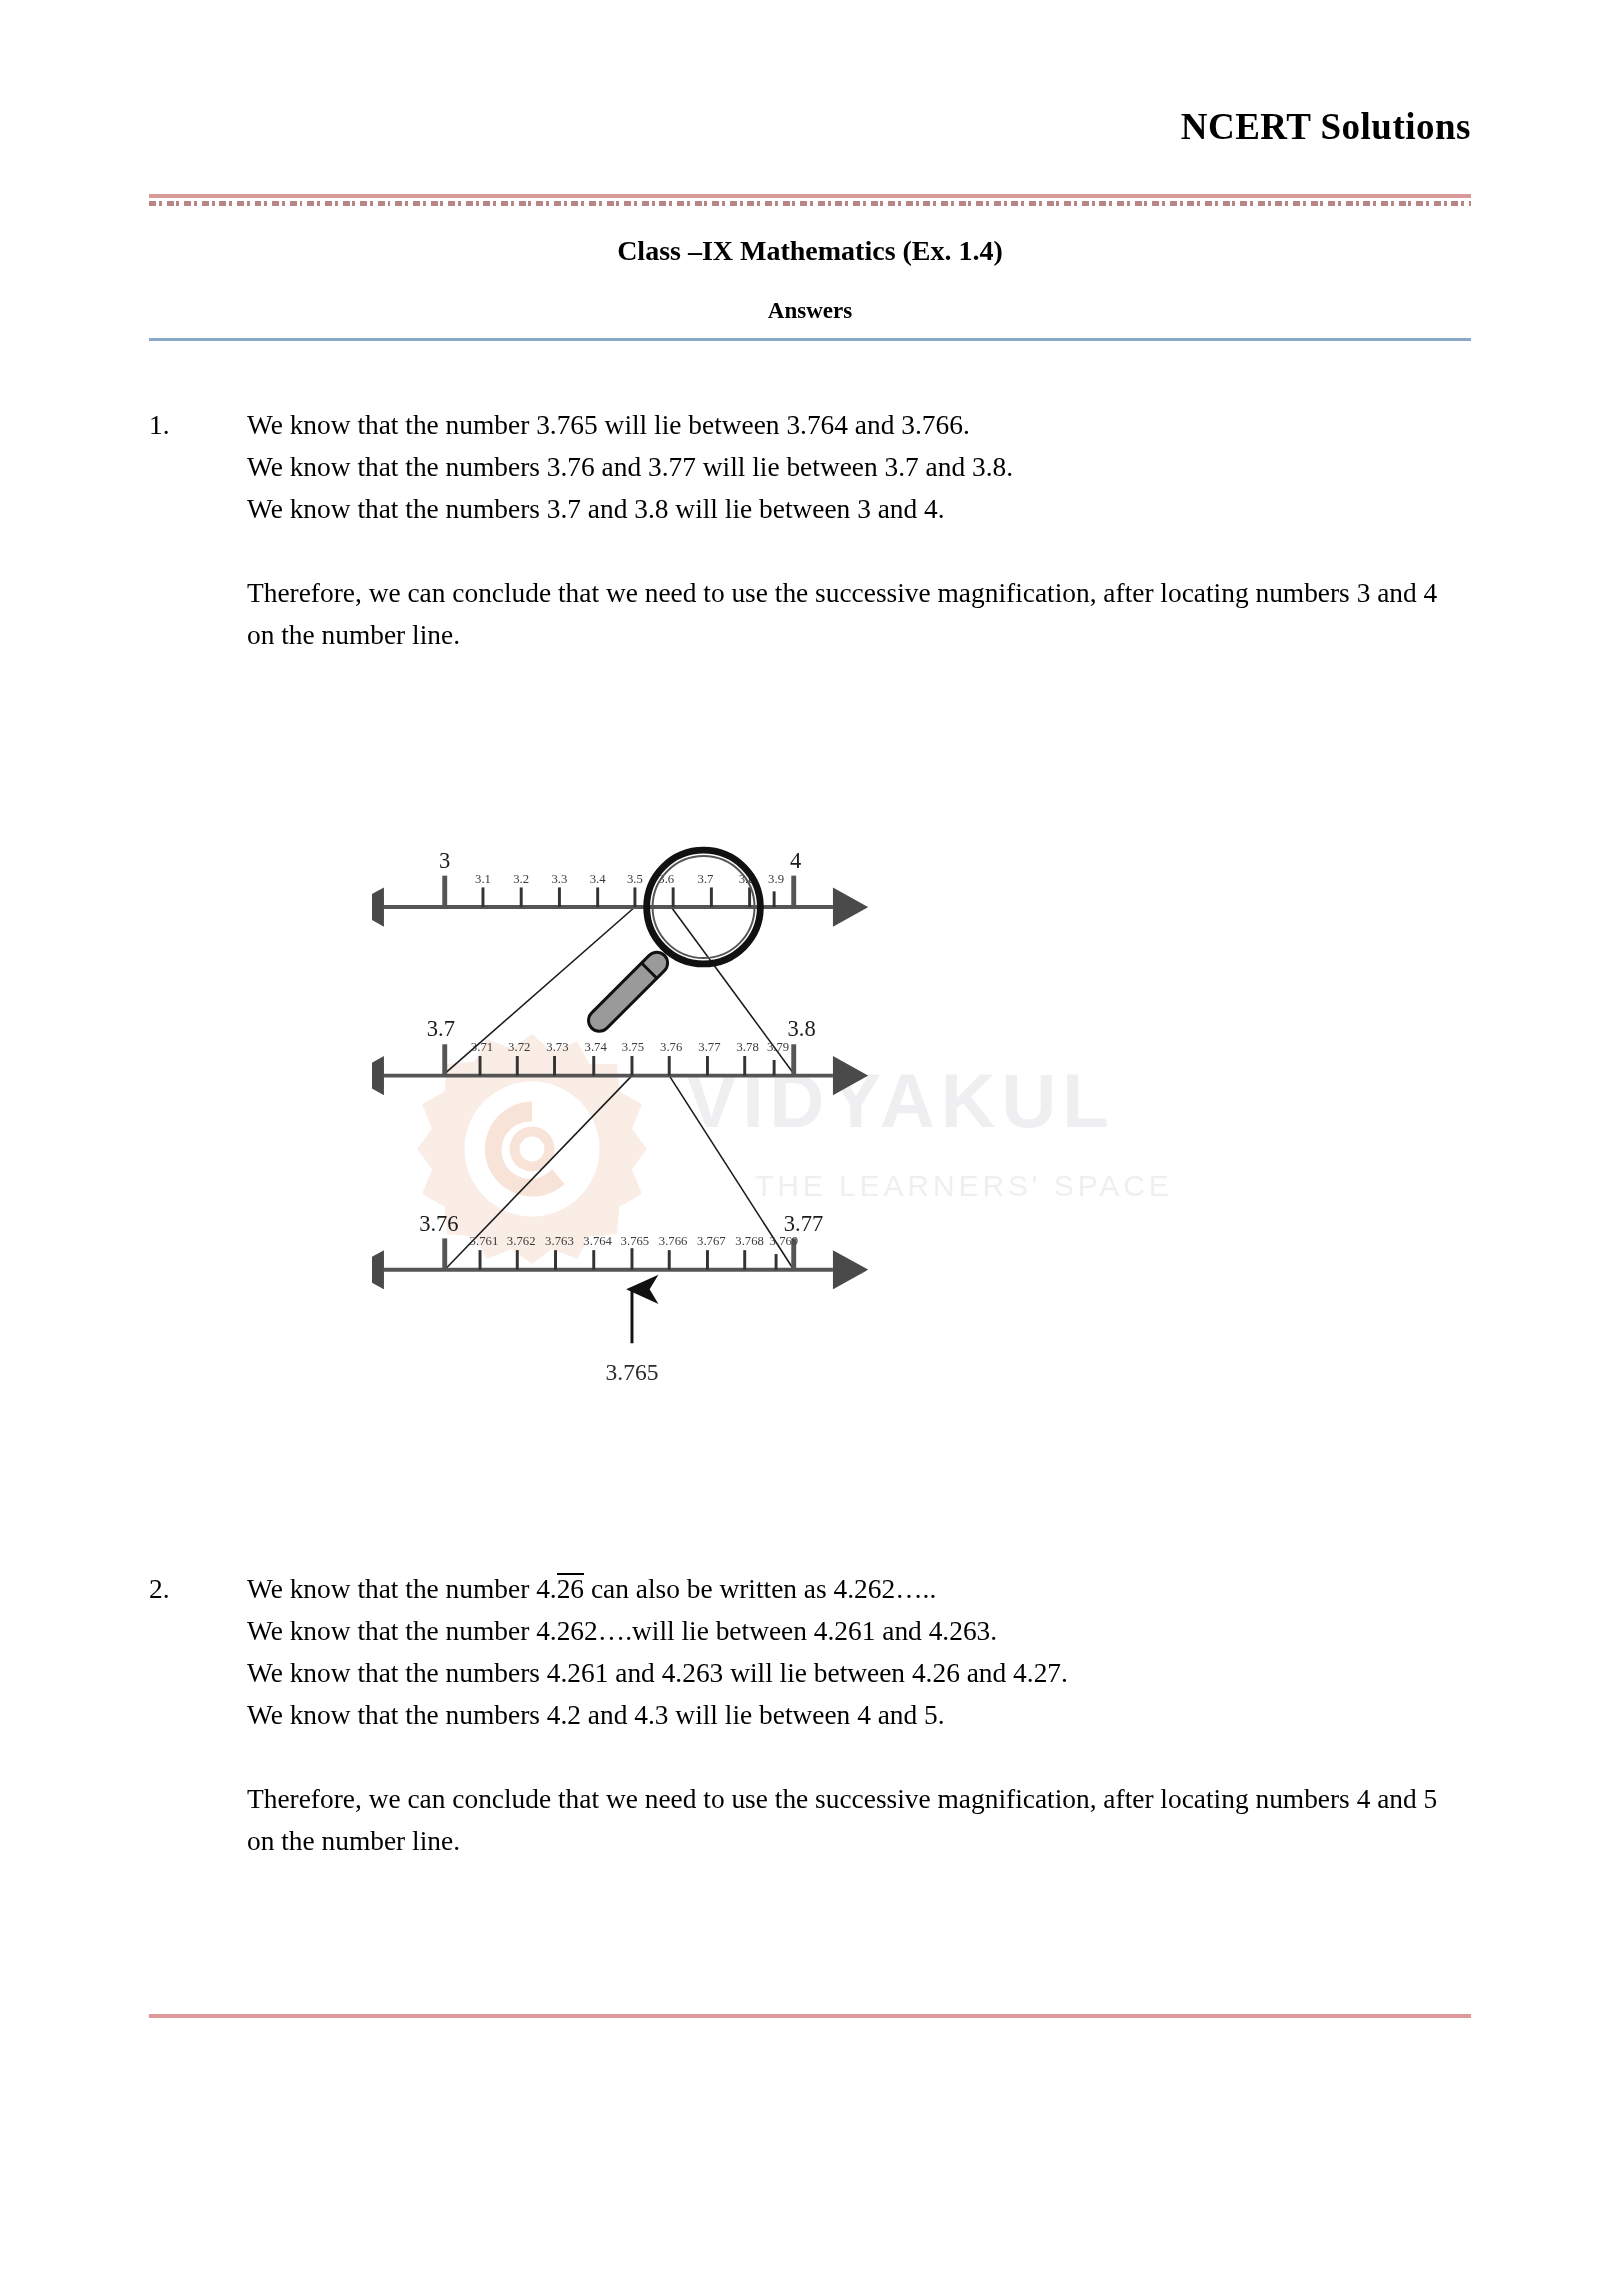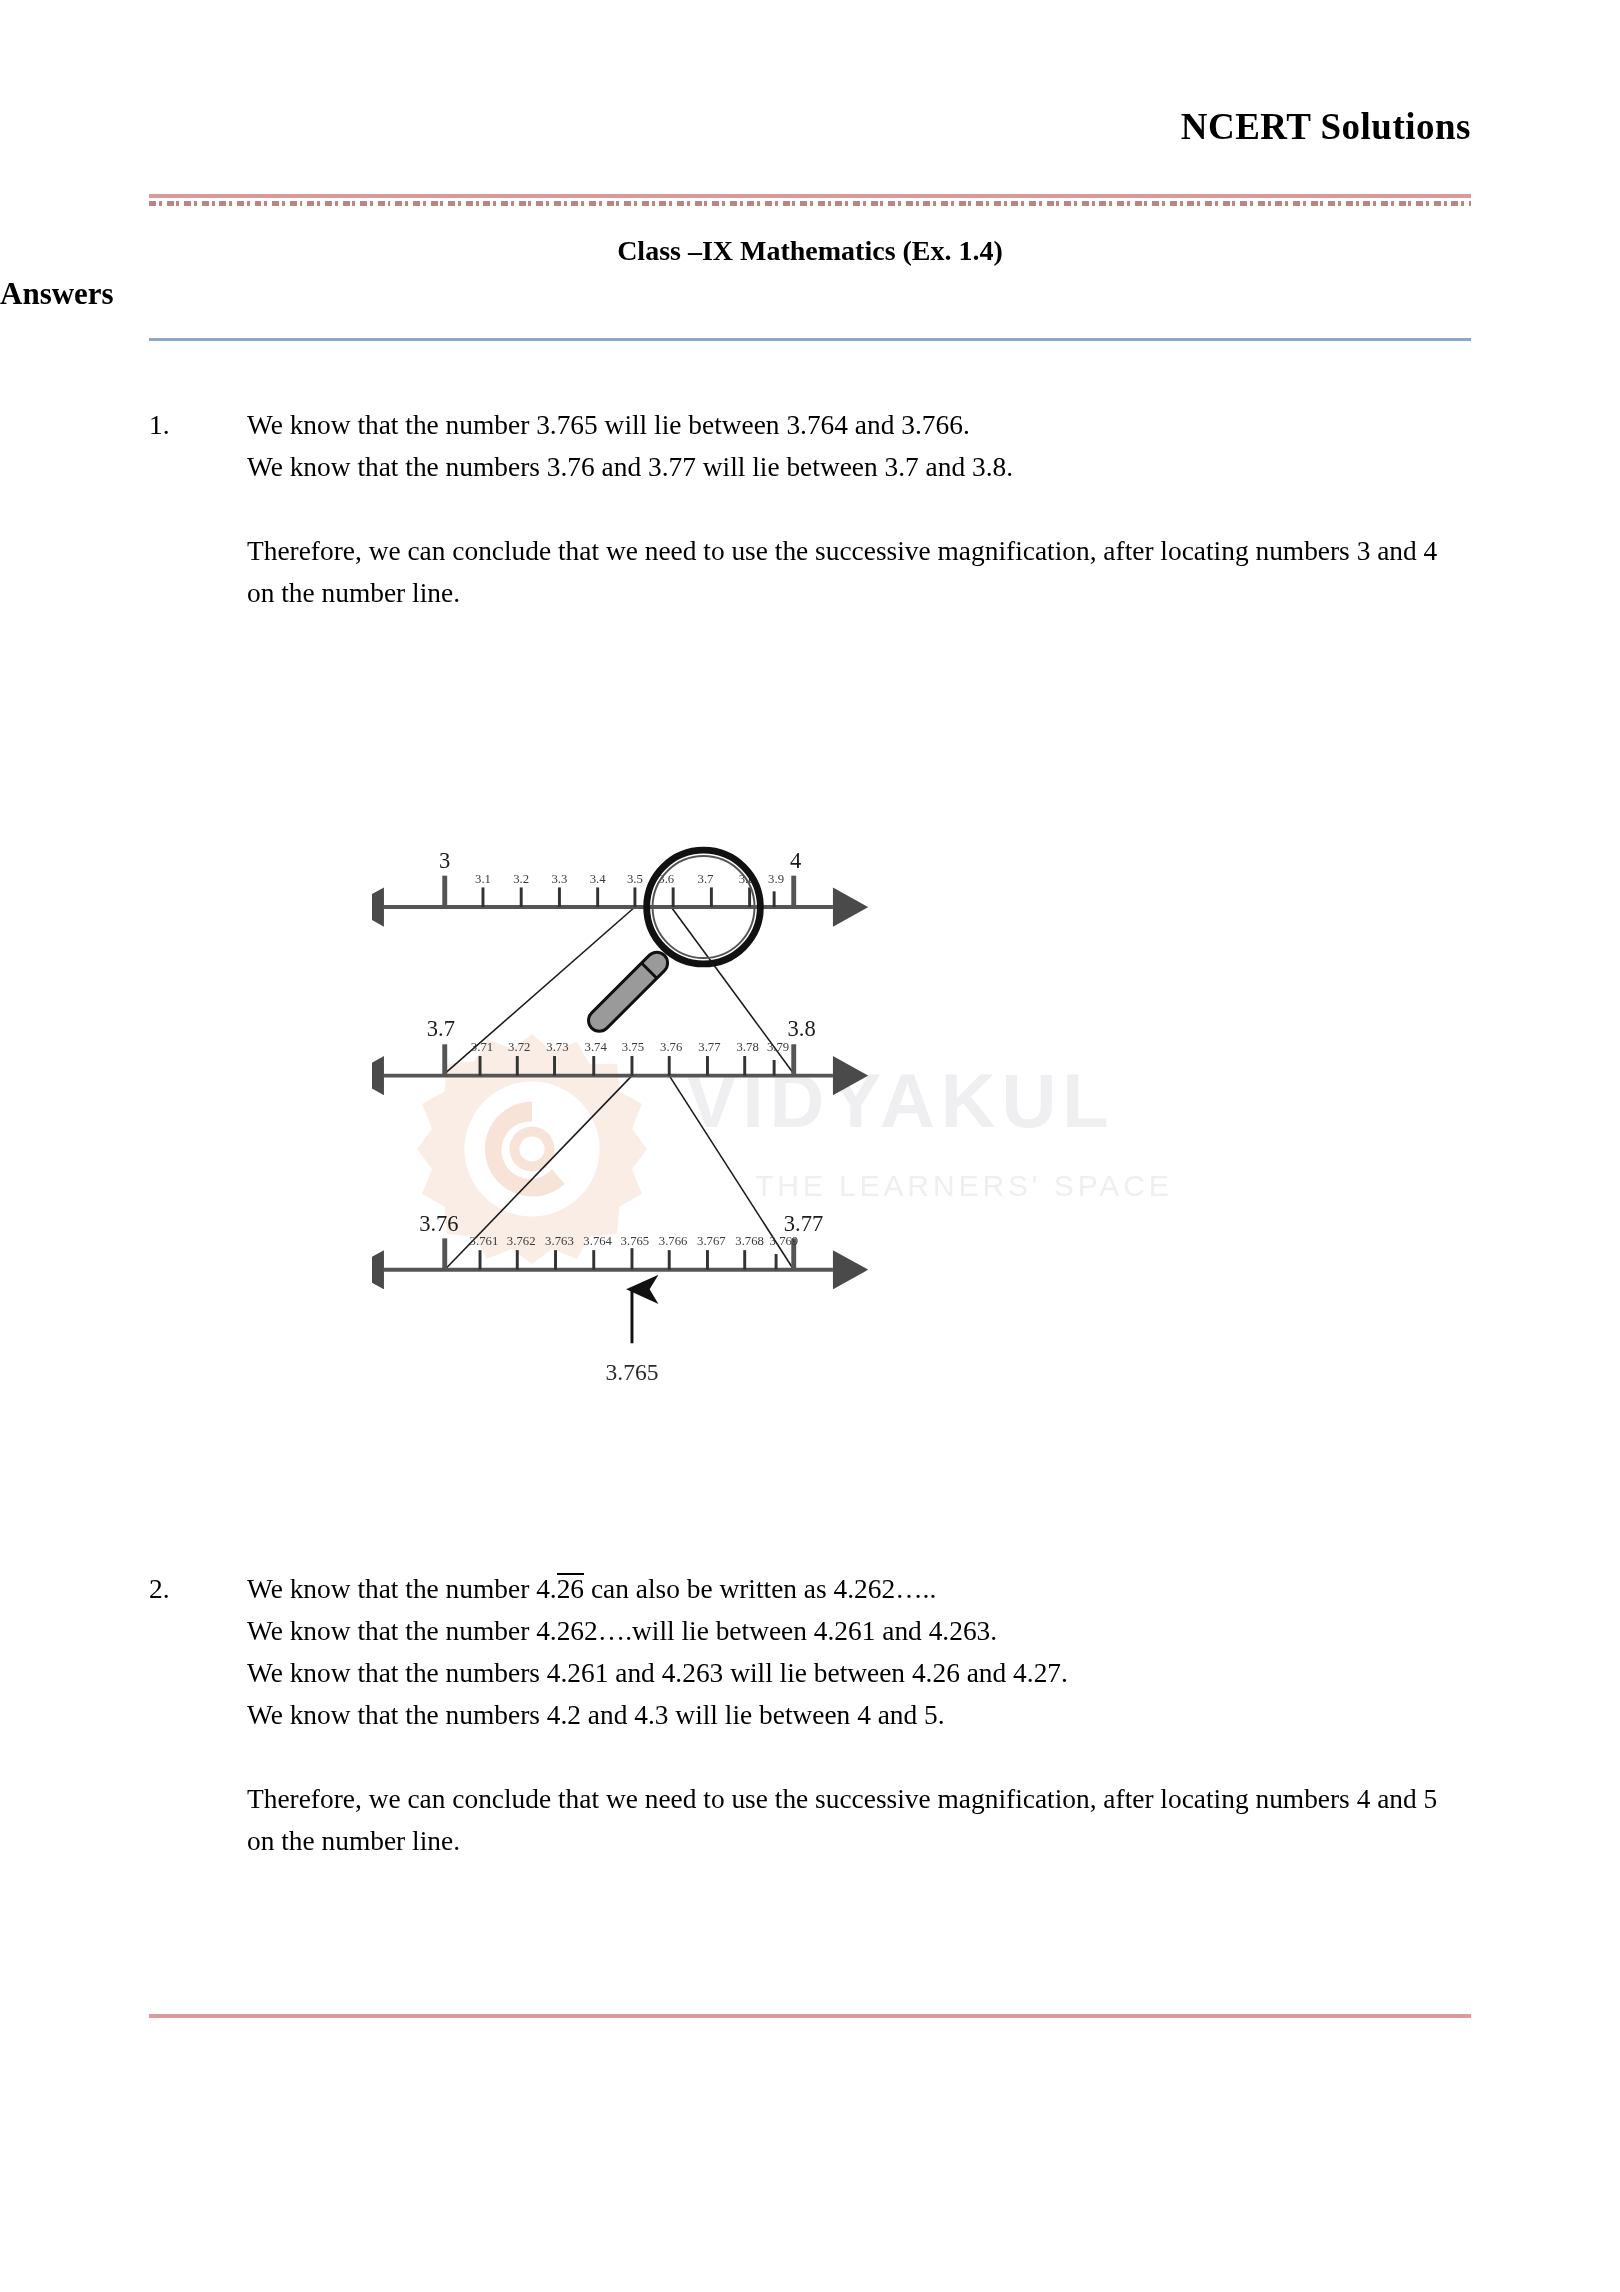--- a/index.html
+++ b/index.html
@@ -70,25 +70,25 @@
     text-align: center;
     font-family: "Liberation Serif", "DejaVu Serif", serif;
     font-weight: bold;
     font-size: 28px;
     color: #000000;
   }
   .doc-subtitle {
     position: absolute;
     left: 0;
     right: 0;
-    top: 276px;
-    text-align: left;
+    top: 298px;
+    text-align: center;
     font-family: "Liberation Serif", "DejaVu Serif", serif;
     font-weight: bold;
-    font-size: 31px;
+    font-size: 23px;
     color: #000000;
   }
   .rule-blue {
     position: absolute;
     left: 149px;
     right: 149px;
     top: 338px;
     height: 2.9px;
     background: #8aa9c8;
   }
@@ -182,20 +182,21 @@
   </div>
 
   <div class="doc-title">Class –IX Mathematics (Ex. 1.4)</div>
   <div class="doc-subtitle">Answers</div>
   <div class="rule-blue"></div>
 
   <div class="qnum" style="left:149px; top:404px;">1.</div>
   <div class="qbody" style="top:404px;">
     <p>We know that the number 3.765 will lie between 3.764 and 3.766.</p>
     <p>We know that the numbers 3.76 and 3.77 will lie between 3.7 and 3.8.</p>
+    <p>We know that the numbers 3.7 and 3.8 will lie between 3 and 4.</p>
     <div class="gap"></div>
     <p>Therefore, we can conclude that we need to use the successive magnification, after locating numbers 3 and 4 on the number line.</p>
   </div>
 
   <div class="wm-gear">
     <svg width="250" height="250" viewBox="0 0 100 100">
       <g fill="#f6e0d2">
         <path d="M50 4 L58 11 L68 7 L73 16 L84 16 L85 27 L94 32 L90 42 L96 50 L90 58
                  L94 68 L85 73 L84 84 L73 85 L68 94 L58 90 L50 96 L42 90 L32 94 L27 85
                  L16 84 L15 73 L6 68 L10 58 L4 50 L10 42 L6 32 L15 27 L16 16 L27 15

